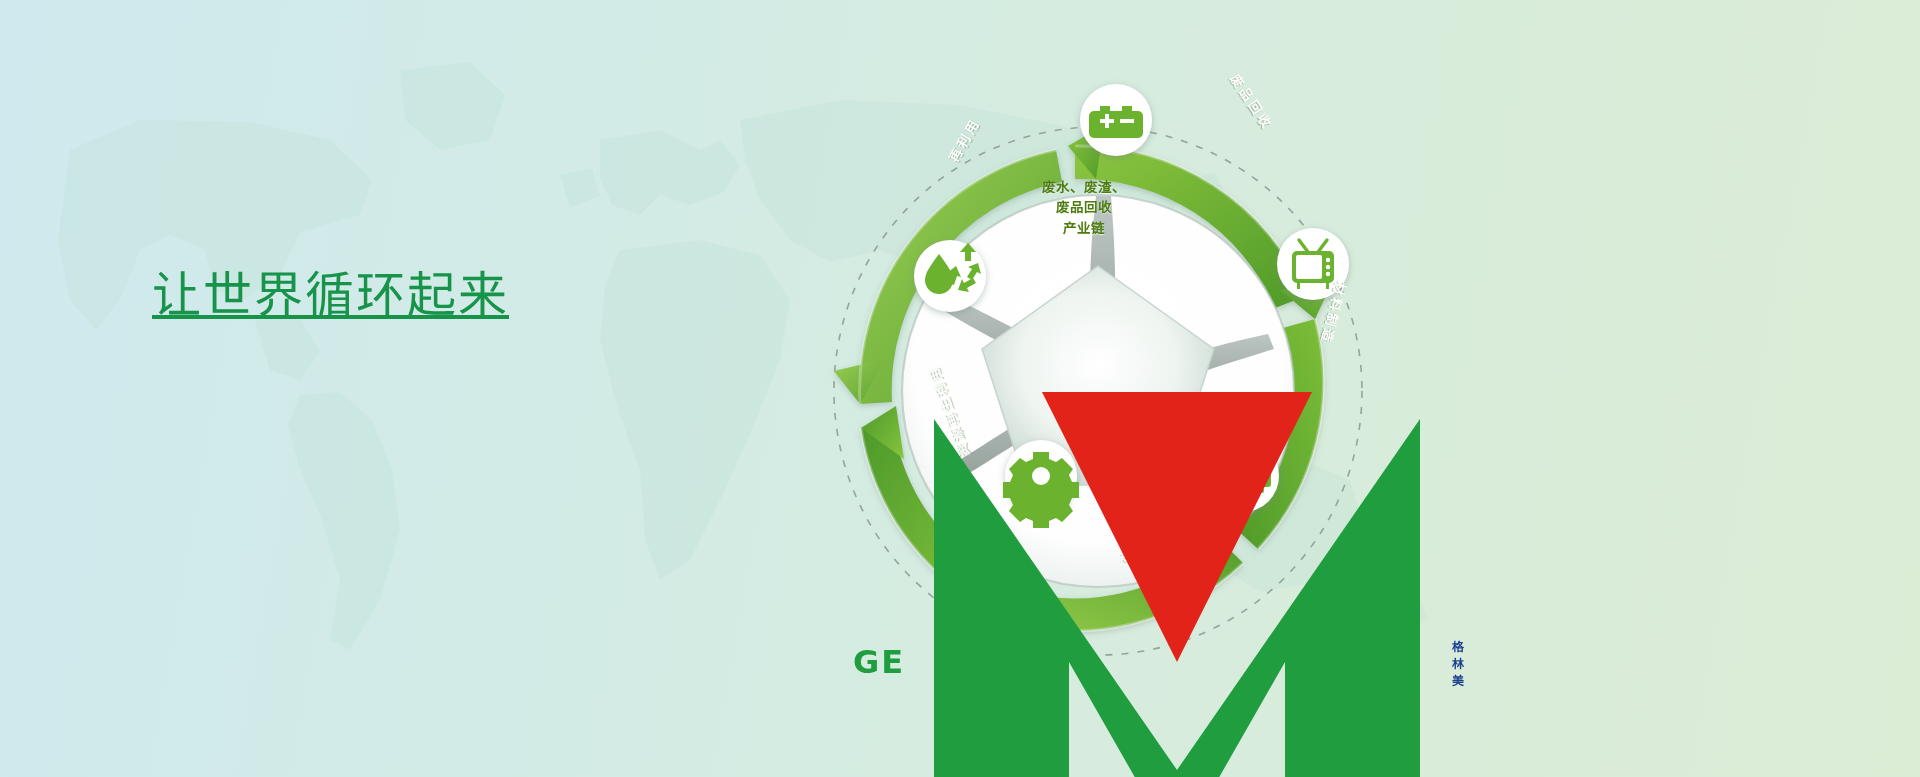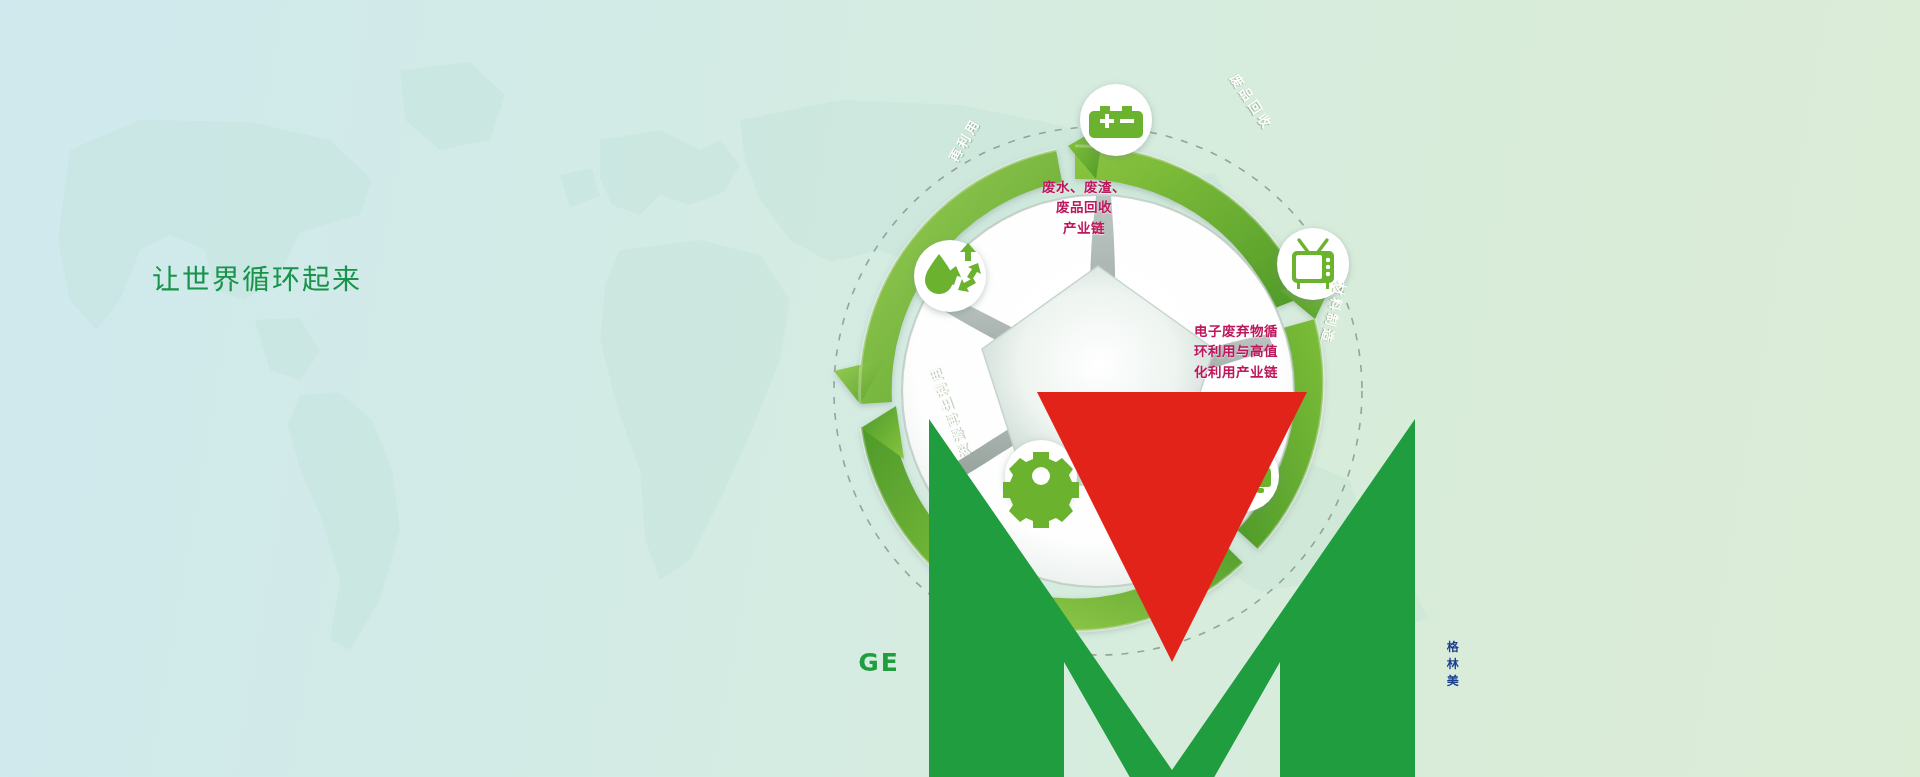--- a/index.html
+++ b/index.html
@@ -19,54 +19,54 @@
 
   
   .headline {
     position:absolute;
     left:152px; top:258px;
     color:#17944a;
     letter-spacing:2px;
     line-height:1.55;
     font-weight:400;
   }
-  .headline .ln { display:block; font-size:28px; white-space:nowrap; }
+  .headline .ln { display:block; font-size:49px; white-space:nowrap;text-decoration:underline; }
   .headline .ln2 { margin-top:10px; }
 
   
   #diagram {
     position:absolute;
     left:828px; top:4px;
     width:540px; height:772px;
   }
   #diagram svg { display:block; width:540px; height:772px; overflow:visible; }
 
   .seg-label {
     position:absolute;
-    color:#be185d;
+    color:#4d7c0f;
     font-size:13.5px;
     font-weight:700;
     line-height:1.5;
     text-align:center;
     letter-spacing:.5px;
     white-space:nowrap;
     text-shadow:0 1px 1px rgba(255,255,255,.7);
   }
 
   
   .brand {
     position:absolute;
     left:231px; top:272px;
     width:200px;
     text-align:center;
   }
   .brand-row { display:flex; align-items:center; justify-content:center; gap:5px; }
   .gem-word {
     font-family:"DejaVu Sans", sans-serif;
-    font-size:25px; font-weight:700; letter-spacing:2px;
+    font-size:32px; font-weight:700; letter-spacing:2px;
     color:#1f9d3f; line-height:1;
     -webkit-text-stroke:0px;
   }
   .gem-cn { font-size:12px; font-weight:700; color:#1b3f8f; letter-spacing:1px; }
 </style>
 </head>
 <body>
 
 <svg id="worldmap" viewBox="0 0 1920 777" preserveAspectRatio="none">
   <g fill="#b6dcd0" opacity="0.55">
@@ -269,25 +269,20 @@
     </g>
   </svg>
 
   <div class="seg-label" style="left:256px; top:174px; width:160px; text-align:center; transform:translateX(-50%);">
     <div>废水、废渣、</div>
     <div>废品回收</div>
     <div>产业链</div>
   </div>
 
 
-  <div class="seg-label" style="left:408px; top:318px; width:170px; text-align:center; transform:translateX(-50%);">
-    <div>电子废弃物循</div>
-    <div>环利用与高值</div>
-    <div>化利用产业链</div>
-  </div>
 
   <div class="seg-label" style="left:322px; top:414px; width:170px; text-align:center; transform:translateX(-50%);">
     <div>报废汽车回收</div>
     <div>处理与整体资</div>
     <div>源化产业链</div>
   </div>
 
 
   <div style="position:absolute; left:392px; top:88px; transform:rotate(56deg); color:#ffffff; font-size:13px; font-weight:700; letter-spacing:3px; white-space:nowrap; text-shadow:0 1px 1px rgba(60,100,40,.45);">废品回收</div>
 

